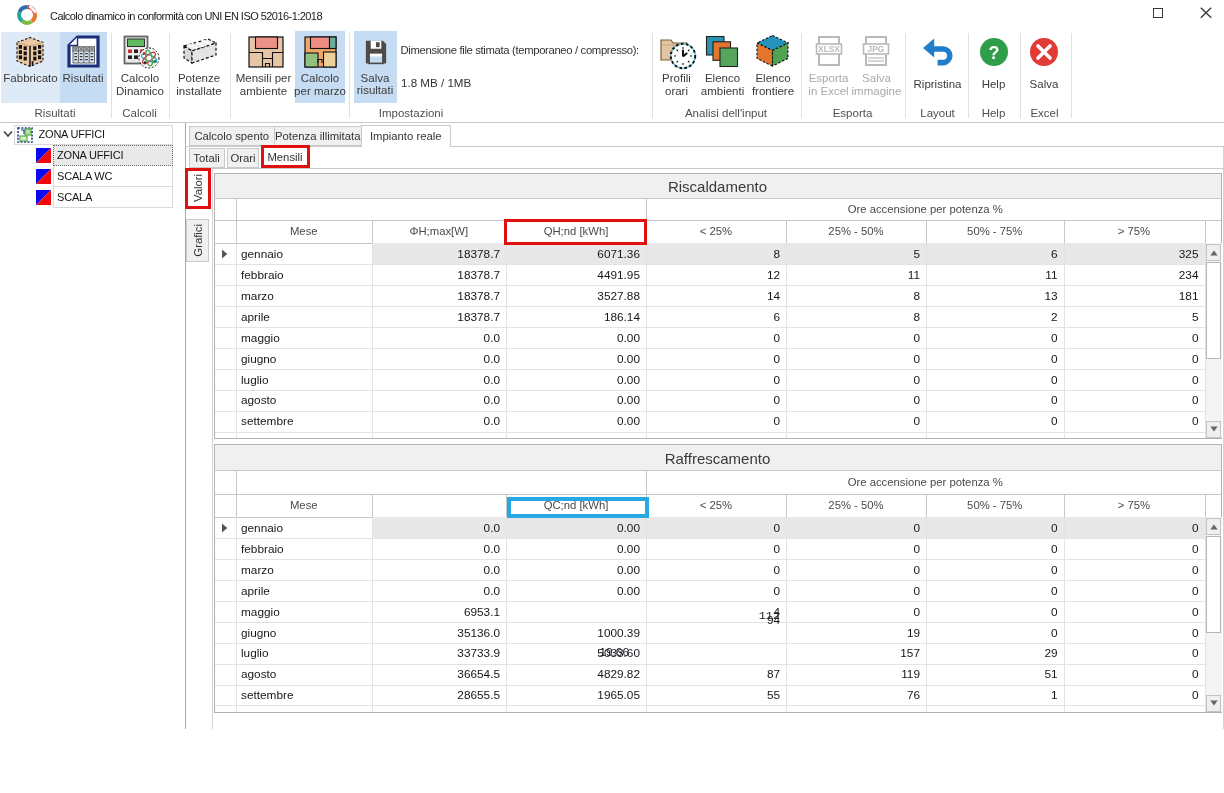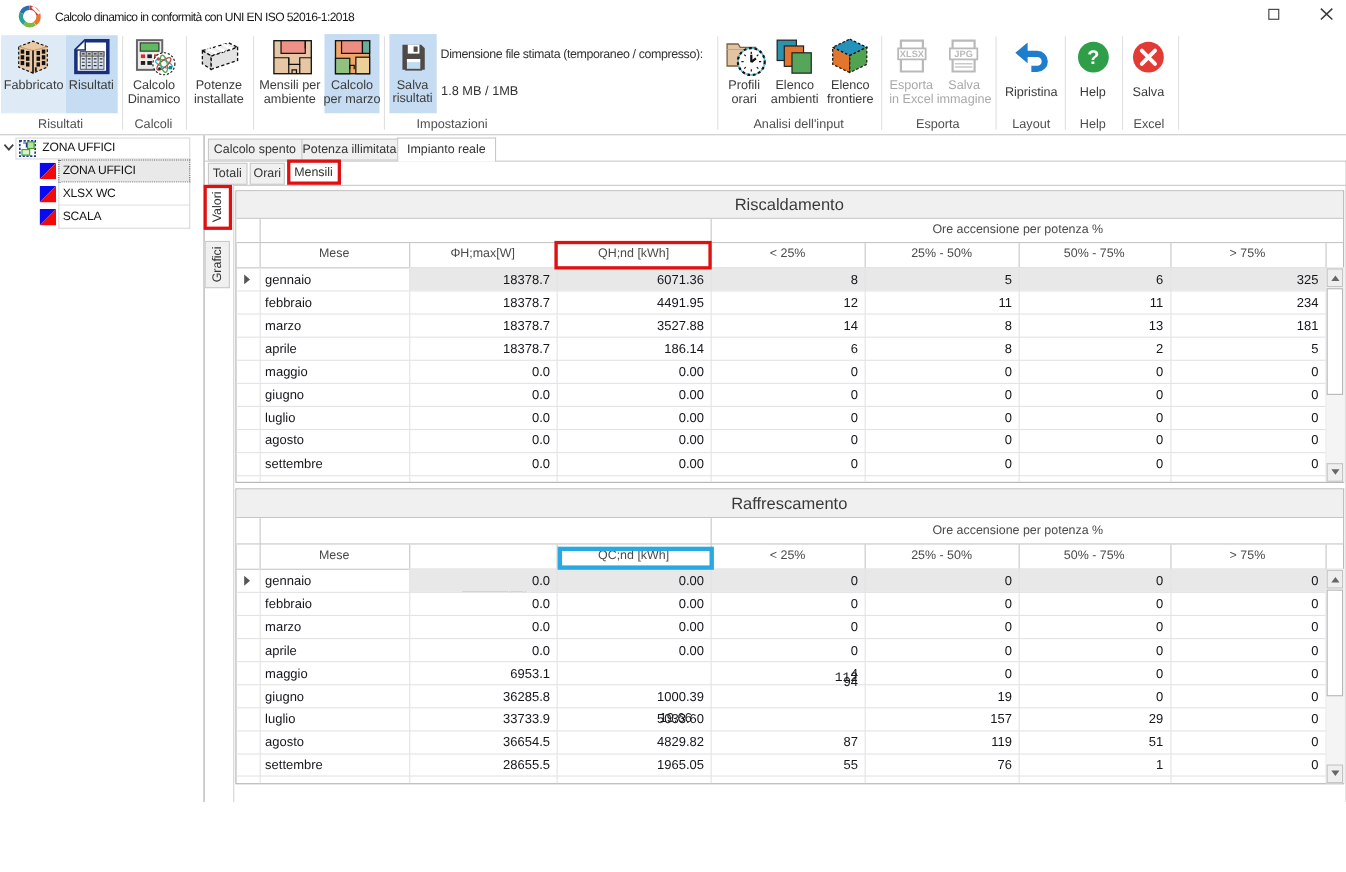--- a/index.html
+++ b/index.html
@@ -233,21 +233,21 @@
 <div class="abs" style="left:52.5px;top:186.5px;width:120.5px;height:21px;border:1px solid #d9d9d9;border-top:none;background:#fff;"></div>
 <svg class="abs" style="left:35.5px;top:147.5px" width="15" height="15" viewBox="0 0 15 15">
 <path d="M0 0 H15 L0 15 Z" fill="#0a0af0"></path>
     <path d="M15 0 V15 H0 Z" fill="#f00a0a"></path>
   </svg>
 <div class="abs" style="left:57px;top:148.5px;font-size:11px;letter-spacing:-0.2px;color:#141414;white-space:nowrap;">ZONA UFFICI</div>
 <svg class="abs" style="left:35.5px;top:168.5px" width="15" height="15" viewBox="0 0 15 15">
 <path d="M0 0 H15 L0 15 Z" fill="#0a0af0"></path>
     <path d="M15 0 V15 H0 Z" fill="#f00a0a"></path>
   </svg>
-<div class="abs" style="left:57px;top:169.5px;font-size:11px;letter-spacing:-0.2px;color:#141414;white-space:nowrap;">XLSX WC</div>
+<div class="abs" style="left:57px;top:169.5px;font-size:11px;letter-spacing:-0.2px;color:#141414;white-space:nowrap;">SCALA WC</div>
 <svg class="abs" style="left:35.5px;top:189.5px" width="15" height="15" viewBox="0 0 15 15">
 <path d="M0 0 H15 L0 15 Z" fill="#0a0af0"></path>
     <path d="M15 0 V15 H0 Z" fill="#f00a0a"></path>
   </svg>
 <div class="abs" style="left:57px;top:190.5px;font-size:11px;letter-spacing:-0.2px;color:#141414;white-space:nowrap;">SCALA</div>
 <div class="abs" style="left:185px;top:145.8px;width:1039px;height:1px;background:#c9c9c9;"></div>
 <div class="tab" style="left:188.5px;top:126px;width:86.5px;height:20px;">Calcolo spento</div>
 <div class="tab" style="left:274px;top:126px;width:87.5px;height:20px;">Potenza illimitata</div>
 <div class="tab" style="left:360.5px;top:124.5px;width:90.5px;height:22px;background:#fff;border-bottom:none;">Impianto reale</div>
 <div class="abs" style="left:212px;top:167.5px;width:1012px;height:1px;background:#c9c9c9;"></div>
@@ -439,21 +439,21 @@
 <div class="hline" style="left:214.5px;top:600.9px;width:990.0px;"></div>
 <div class="mese" style="left:241px;top:604.6px;">maggio</div>
 <div class="num" style="left:371px;top:604.6px;width:129px;">6953.1</div>
 <div class="num" style="left:500px;top:604.6px;width:129px;margin-top:40px;">19.66</div>
 <div class="num" style="left:651px;top:604.6px;width:129px;">4</div>
 <div class="num" style="left:791px;top:604.6px;width:129px;">0</div>
 <div class="num" style="left:928.5px;top:604.6px;width:129px;">0</div>
 <div class="num" style="left:1069.5px;top:604.6px;width:129px;">0</div>
 <div class="hline" style="left:214.5px;top:621.8px;width:990.0px;"></div>
 <div class="mese" style="left:241px;top:625.5px;">giugno</div>
-<div class="num" style="left:371px;top:625.5px;width:129px;">36285.8</div>
+<div class="num" style="left:371px;top:625.5px;width:129px;">35136.0</div>
 <div class="num" style="left:511px;top:625.5px;width:129px;">1000.39</div>
 <div class="num" style="left:651px;top:613px;width:129px;">94</div>
 <div class="num" style="left:791px;top:625.5px;width:129px;">19</div>
 <div class="num" style="left:928.5px;top:625.5px;width:129px;">0</div>
 <div class="num" style="left:1069.5px;top:625.5px;width:129px;">0</div>
 <div class="hline" style="left:214.5px;top:642.7px;width:990.0px;"></div>
 <div class="mese" style="left:241px;top:646.4px;">luglio</div>
 <div class="num" style="left:371px;top:646.4px;width:129px;">33733.9</div>
 <div class="num" style="left:511px;top:646.4px;width:129px;">5033.60</div>
 <div class="num" style="left:651px;top:609px;width:129px;font-family:Liberation Mono, monospace;">112</div>

